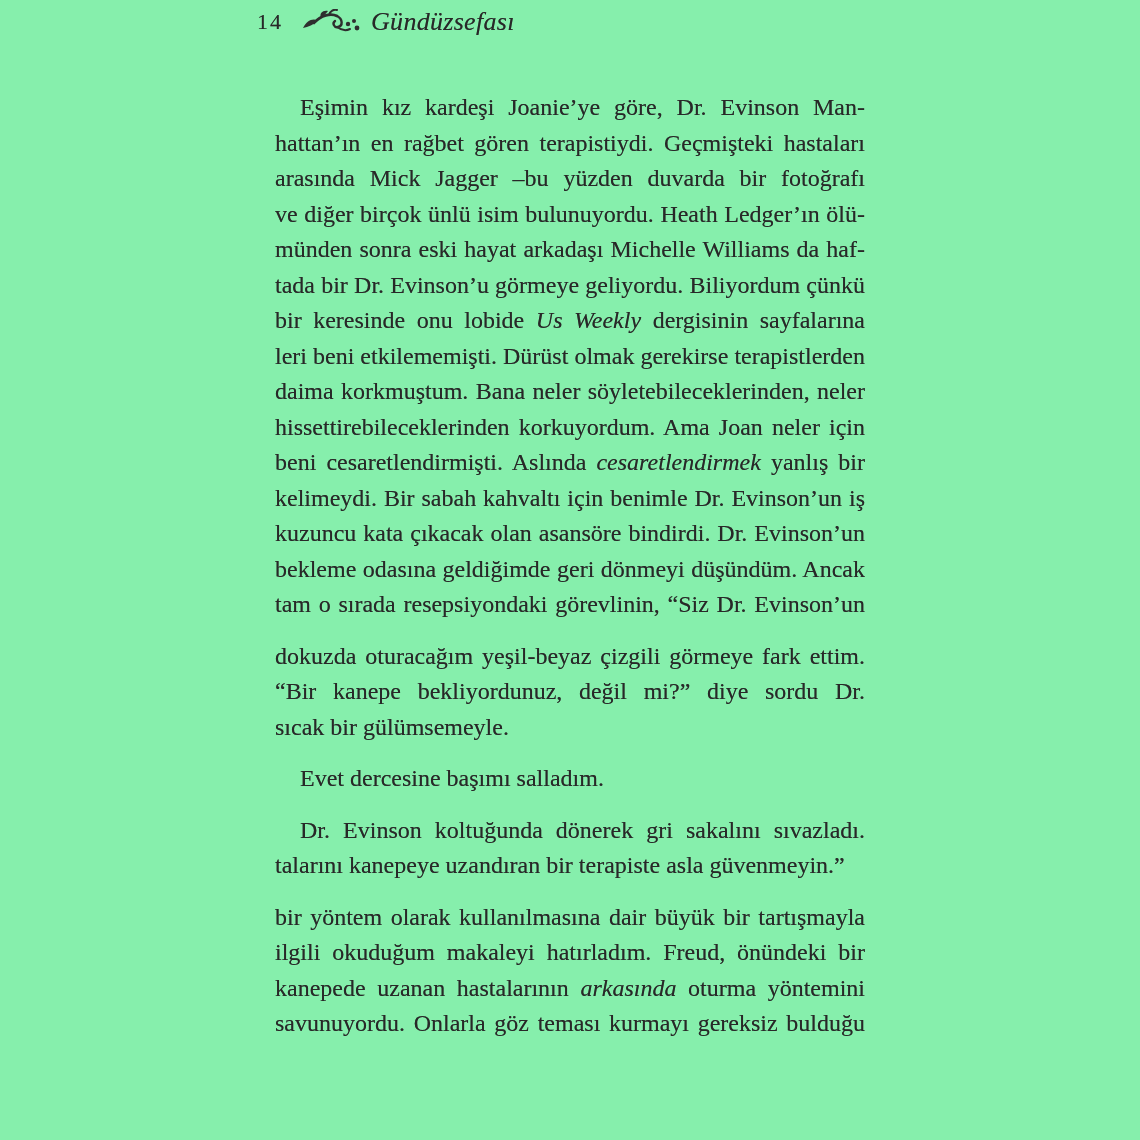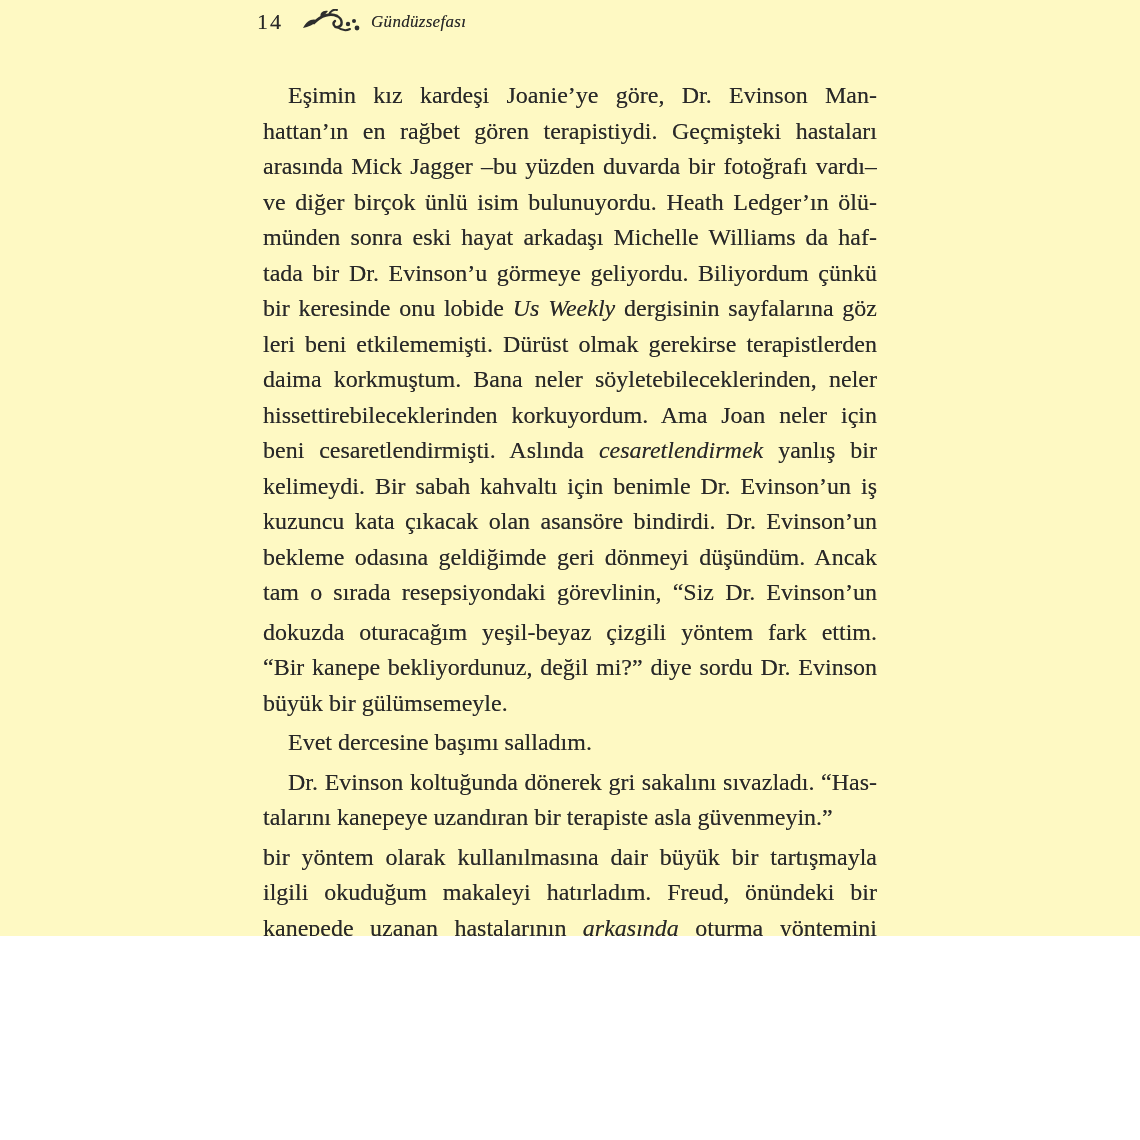--- a/index.html
+++ b/index.html
@@ -1,20 +1,20 @@
 <!DOCTYPE html>
 <html><head>
 <meta charset="utf-8">
 <style>
   html, body { margin: 0; padding: 0; background: #ffffff; }
   .page {
     position: relative;
     width: 1140px;
-    height: 936px;
-    background: #fef9c3;
+    height: 1140px;
+    background: #86efac;
     overflow: hidden;
     font-family: "Liberation Serif", "DejaVu Serif", serif;
     color: #282828;
   }
   .running-head {
     position: absolute;
     top: 6px;
     left: 257px;
     height: 32px;
     display: flex;
@@ -25,33 +25,33 @@
     font-size: 22px;
     letter-spacing: 2px;
   }
   .ornament {
     display: inline-flex;
     align-items: center;
     margin: 0 10px 0 18px;
   }
   .running-title {
     font-style: italic;
-    font-size: 17px;
+    font-size: 26px;
     letter-spacing: 0.3px;
   }
   .text-block {
     position: absolute;
     left: 259px;
     top: 74px;
     width: 622px;
     font-size: 24px;
     line-height: 35.5px;
     text-shadow: 0 0 0.5px rgba(40,40,40,0.55);
   }
-  .para { margin: 4px; }
+  .para { margin: 16px; }
   .line {
     height: 35.5px;
     overflow: hidden;
     text-align: justify;
     text-align-last: justify;
   }
   .line.first { text-indent: 25px; }
   .line.last { text-align-last: left; }
   .line i { }
 </style>
@@ -90,23 +90,23 @@
         <div class="line"><span>leri beni etkilememişti. Dürüst olmak gerekirse terapistlerden</span></div>
         <div class="line"><span>daima korkmuştum. Bana neler söyletebileceklerinden, neler</span></div>
         <div class="line"><span>hissettirebileceklerinden korkuyordum. Ama Joan neler için</span></div>
         <div class="line"><span>beni cesaretlendirmişti. Aslında </span><i>cesaretlendirmek</i><span> yanlış bir</span></div>
         <div class="line"><span>kelimeydi. Bir sabah kahvaltı için benimle Dr. Evinson’un iş</span></div>
         <div class="line"><span>kuzuncu kata çıkacak olan asansöre bindirdi. Dr. Evinson’un</span></div>
         <div class="line"><span>bekleme odasına geldiğimde geri dönmeyi düşündüm. Ancak</span></div>
         <div class="line"><span>tam o sırada resepsiyondaki görevlinin, “Siz Dr. Evinson’un</span></div>
       </div>
       <div class="para">
-        <div class="line"><span>dokuzda oturacağım yeşil-beyaz çizgili yöntem fark ettim.</span></div>
+        <div class="line"><span>dokuzda oturacağım yeşil-beyaz çizgili görmeye fark ettim.</span></div>
         <div class="line"><span>“Bir kanepe bekliyordunuz, değil mi?” diye sordu Dr. Evinson</span></div>
-        <div class="line last"><span>büyük bir gülümsemeyle.</span></div>
+        <div class="line last"><span>sıcak bir gülümsemeyle.</span></div>
       </div>
       <div class="para">
         <div class="line first last"><span>Evet dercesine başımı salladım.</span></div>
       </div>
       <div class="para">
         <div class="line first"><span>Dr. Evinson koltuğunda dönerek gri sakalını sıvazladı. “Has-</span></div>
         <div class="line last"><span>talarını kanepeye uzandıran bir terapiste asla güvenmeyin.”</span></div>
       </div>
       <div class="para">
         <div class="line"><span>bir yöntem olarak kullanılmasına dair büyük bir tartışmayla</span></div>

